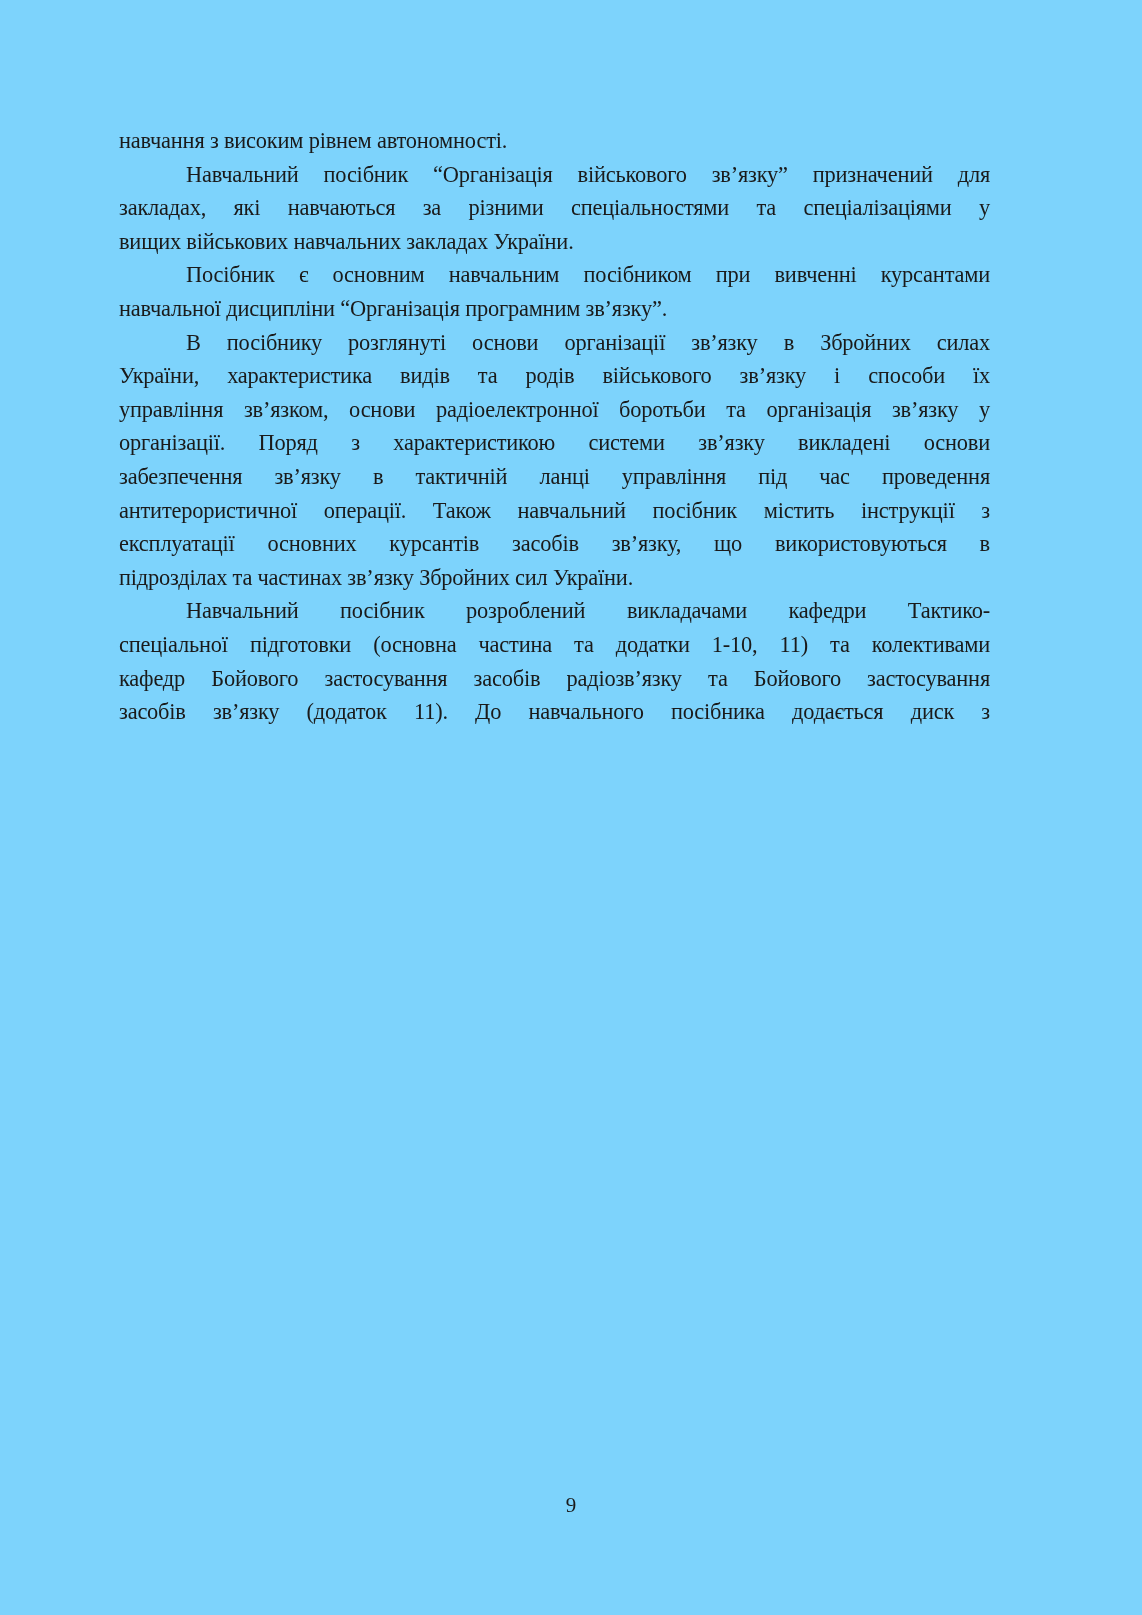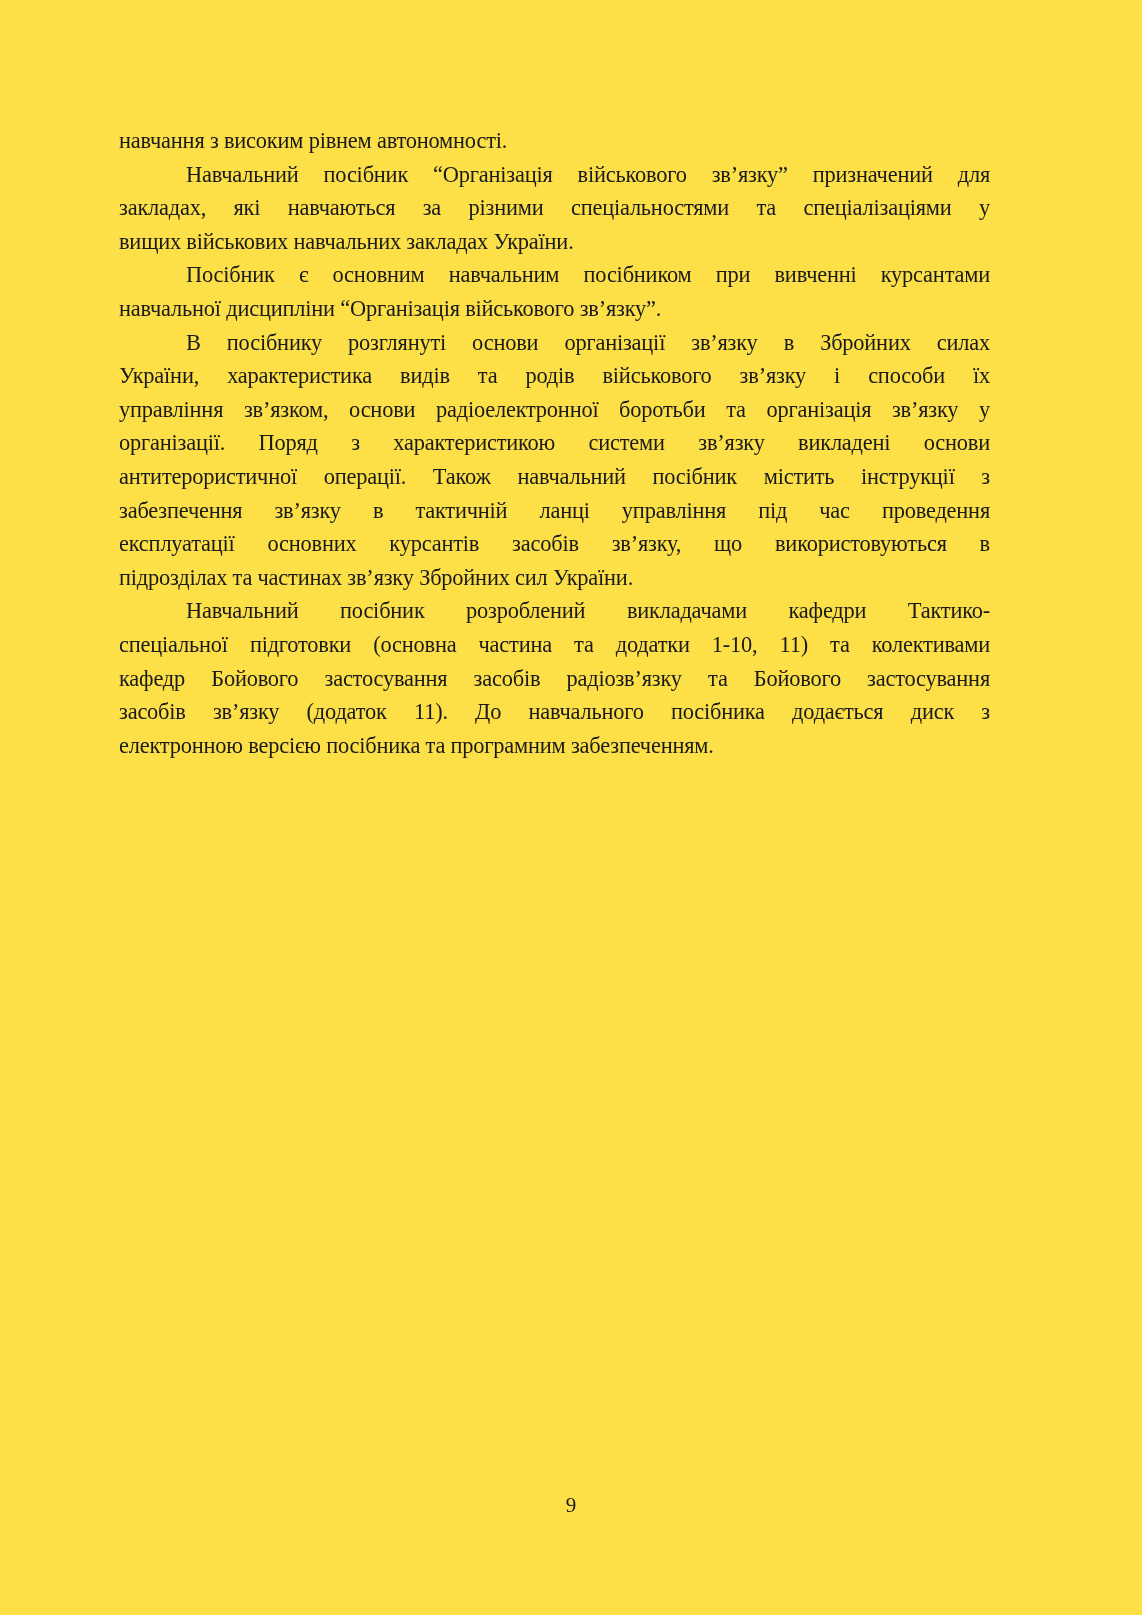--- a/index.html
+++ b/index.html
@@ -13,21 +13,21 @@
       position: relative;
       overflow: hidden;
       font-family: "Liberation Serif", "DejaVu Serif", serif;
       color: #1a1a1a;
     }
     .page {
       position: absolute;
       left: 0; top: 0;
       width: 1142px;
       height: 1615px;
-      background: #fde047;
+      background: #7dd3fc;
     }
     .body-text {
       position: absolute;
       left: 119px;
       top: 124px;
       width: 871px;
     }
     .line {
       display: block;
       height: 33.6px;
@@ -66,38 +66,37 @@
     </div>
 
     <div class="paragraph">
       <span class="line indent">Навчальний посібник “Організація військового зв’язку” призначений для</span>
       <span class="line">закладах, які навчаються за різними спеціальностями та спеціалізаціями у</span>
       <span class="line last">вищих військових навчальних закладах України.</span>
     </div>
 
     <div class="paragraph">
       <span class="line indent">Посібник є основним навчальним посібником при вивченні курсантами</span>
-      <span class="line last">навчальної дисципліни “Організація військового зв’язку”.</span>
+      <span class="line last">навчальної дисципліни “Організація програмним зв’язку”.</span>
     </div>
 
     <div class="paragraph">
       <span class="line indent">В посібнику розглянуті основи організації зв’язку в Збройних силах</span>
       <span class="line">України, характеристика видів та родів військового зв’язку і способи їх</span>
       <span class="line">управління зв’язком, основи радіоелектронної боротьби та організація зв’язку у</span>
       <span class="line">організації. Поряд з характеристикою системи зв’язку викладені основи</span>
+      <span class="line">забезпечення зв’язку в тактичній ланці управління під час проведення</span>
       <span class="line">антитерористичної операції. Також навчальний посібник містить інструкції з</span>
-      <span class="line">забезпечення зв’язку в тактичній ланці управління під час проведення</span>
       <span class="line">експлуатації основних курсантів засобів зв’язку, що використовуються в</span>
       <span class="line last">підрозділах та частинах зв’язку Збройних сил України.</span>
     </div>
 
     <div class="paragraph">
       <span class="line indent">Навчальний посібник розроблений викладачами кафедри Тактико-</span>
       <span class="line">спеціальної підготовки (основна частина та додатки 1-10, 11) та колективами</span>
       <span class="line">кафедр Бойового застосування засобів радіозв’язку та Бойового застосування</span>
       <span class="line">засобів зв’язку (додаток 11). До навчального посібника додається диск з</span>
-      <span class="line last">електронною версією посібника та програмним забезпеченням.</span>
     </div>
 
   </div>
 
   <div class="page-number">9</div>
 </div>
 
 </body></html>

